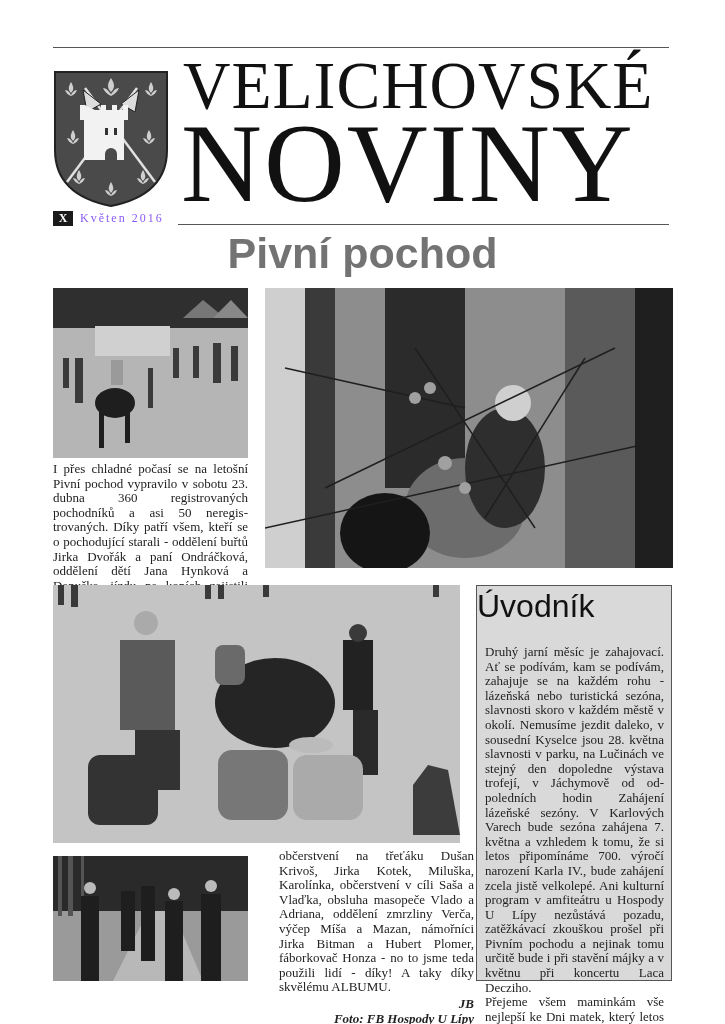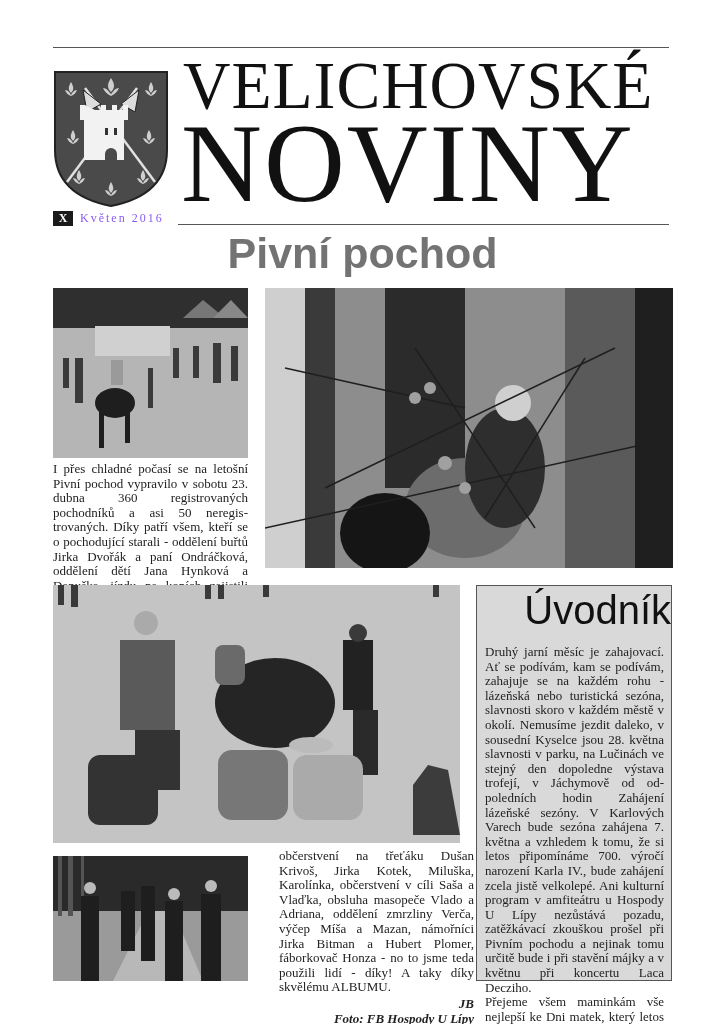--- a/index.html
+++ b/index.html
@@ -10,21 +10,21 @@
   .mast-1 { left: 183px; top: 52px; font-size: 67px; letter-spacing: 1px; line-height: 1; font-family: "Liberation Serif", serif; color: #111; transform: scaleX(0.98); transform-origin: left top; white-space: nowrap; }
   .mast-2 { left: 181px; top: 107px; font-size: 112px; letter-spacing: 2px; line-height: 1; font-family: "Liberation Serif", serif; color: #111; white-space: nowrap; }
   .issue-box { left: 53px; top: 211px; width: 20px; height: 15px; background: #1a1a1a; color: #fff; font-size: 12px; text-align: center; line-height: 15px; font-weight: bold; }
   .issue-date { left: 80px; top: 211px; font-size: 12px; letter-spacing: 2px; color: #8b5cf6; white-space: nowrap; }
   .date-rule { left: 178px; top: 224px; width: 491px; height: 1px; background: #555; }
   .headline { left: 0; width: 725px; top: 229px; text-align: center; font-family: "Liberation Sans", sans-serif; font-weight: bold; font-size: 43px; color: #737373; letter-spacing: 0px; }
   .photo { background: #8a8a8a; overflow: hidden; }
   .photo svg { display: block; width: 100%; height: 100%; }
   .body-text { font-size: 13px; line-height: 14.6px; text-align: justify; color: #222; hyphens: manual; }
   .editorial { left: 476px; top: 585px; width: 196px; height: 396px; background: #d9d9d9; border: 1px solid #555; box-sizing: border-box; }
-  .ed-title { position: absolute; left: 0; width: 100%; top: 2px; text-align: right; font-family: "Liberation Sans", sans-serif; font-size: 40px; color: #111; }
+  .ed-title { position: absolute; left: 0; width: 100%; top: 2px; text-align: left; font-family: "Liberation Sans", sans-serif; font-size: 32px; color: #111; }
   .ed-text { position: absolute; left: 8px; top: 59px; width: 179px; }
   .ed-sign { text-align: left; font-style: italic; font-weight: bold; font-size: 10.6px; line-height: 14.6px; }
   .cont-text { left: 267px; top: 849px; width: 195px; margin-left: 12px; }
   .sign { text-align: right; font-style: italic; font-weight: bold; }
 </style>
 </head>
 <body>
 
 <div class="abs top-rule"></div>
 

